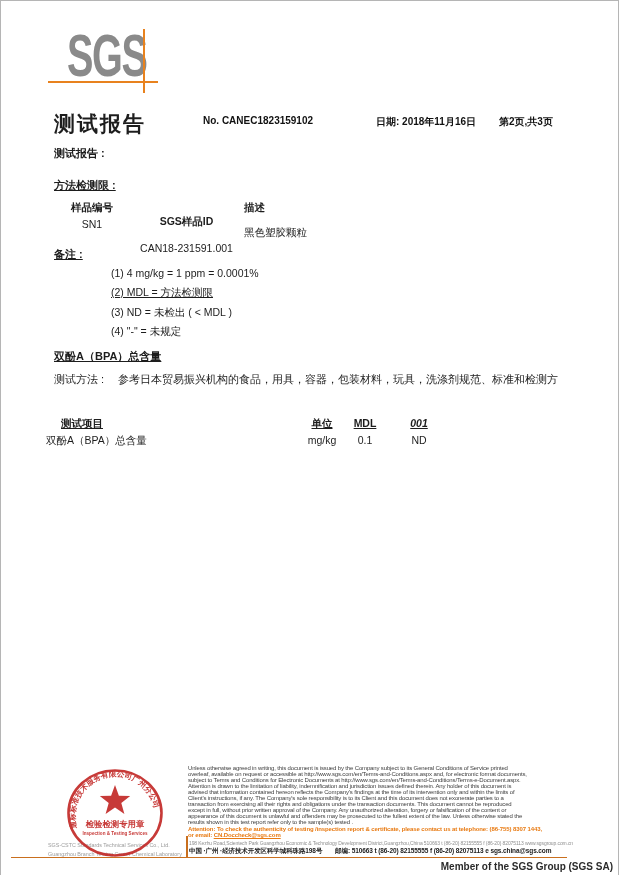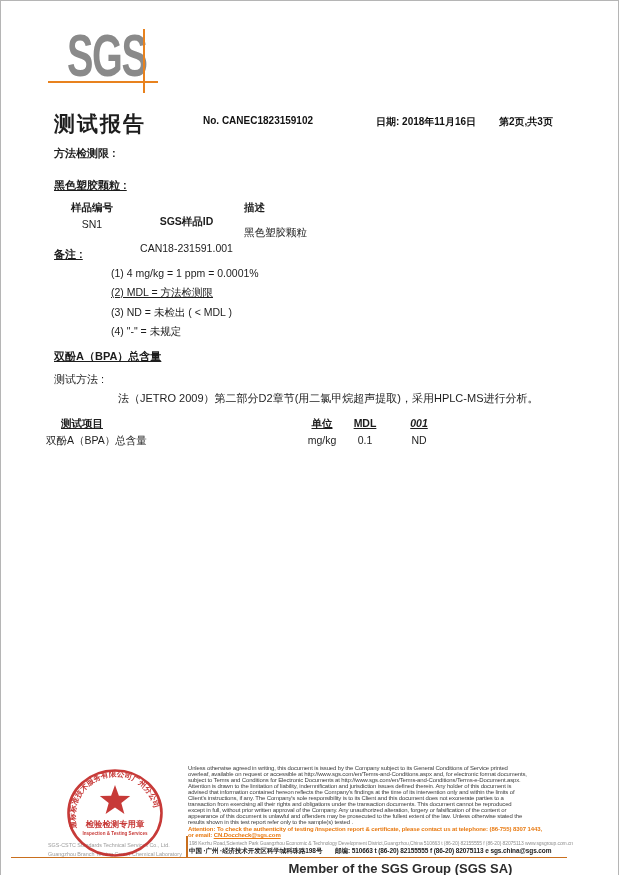--- a/index.html
+++ b/index.html
@@ -22,57 +22,57 @@
   .lbl{font-size:11px;color:#1d1d1d;}
   .small-tbl{font-size:10.5px;color:#1d1d1d;}
   .ctr{text-align:center;}
   
   .disc-line{font-size:6px;line-height:5.95px;color:#3f3f3f;white-space:nowrap;letter-spacing:-0.15px;}
   .attn{font-size:6px;line-height:6px;color:#e87a12;font-weight:bold;white-space:nowrap;letter-spacing:-0.1px;}
   .addr-en{font-size:5px;color:#8f8f8f;white-space:nowrap;letter-spacing:-0.1px;}
   .addr-cn{font-size:6.5px;color:#222;font-weight:bold;white-space:nowrap;letter-spacing:-0.1px;}
   .lab-line{font-size:5.4px;color:#9b9b9b;white-space:nowrap;}
   .foot-line{background:#c96f1e;}
-  #member-text{left:187px;top:860px;width:425px;text-align:center;font-size:13px;font-weight:bold;color:#2b2b2b;}
+  #member-text{left:187px;top:860px;width:425px;text-align:right;font-size:10px;font-weight:bold;color:#2b2b2b;}
 </style>
 </head>
 <body>
 
 <div id="page">
 
   <div class="abs" id="logo-text">SGS</div>
   <div class="abs logo-line" style="left:47px;top:80px;width:110px;height:2px;"></div>
   <div class="abs logo-line" style="left:142px;top:28px;width:2px;height:64px;"></div>
 
   <div class="abs cn b" id="report-title">测试报告</div>
   <div class="abs hdr-val" style="left:202px;">No. CANEC1823159102</div>
   <div class="abs hdr-val" style="left:375px;">日期: 2018年11月16日</div>
   <div class="abs hdr-val" style="left:498px;">第2页,共3页</div>
 
-  <div class="abs lbl b" style="left:53px;top:145px;">方法检测限 :</div>
+  <div class="abs lbl b" style="left:53px;top:145px;">测试报告 :</div>
 
-  <div class="abs lbl b u" style="left:53px;top:177px;">黑色塑胶颗粒 :</div>
+  <div class="abs lbl b u" style="left:53px;top:177px;">方法检测限 :</div>
 
   <div class="abs small-tbl b ctr" style="left:46px;top:200px;width:90px;">样品编号</div>
   <div class="abs small-tbl b ctr" style="left:128px;top:200px;width:115px;margin-top:14px;">SGS样品ID</div>
   <div class="abs small-tbl b" style="left:243px;top:200px;">描述</div>
 
   <div class="abs small-tbl ctr" style="left:46px;top:217px;width:90px;">SN1</div>
   <div class="abs small-tbl ctr" style="left:128px;top:217px;width:115px;margin-top:24px;">CAN18-231591.001</div>
   <div class="abs small-tbl" style="left:243px;top:225px;">黑色塑胶颗粒</div>
 
   <div class="abs lbl b" style="left:53px;top:246px;text-decoration:underline;">备注 :</div>
   <div class="abs small-tbl" style="left:110px;top:266px;">(1) 4 mg/kg = 1 ppm = 0.0001%</div>
   <div class="abs small-tbl" style="left:110px;top:285px;text-decoration:underline;">(2) MDL = 方法检测限</div>
   <div class="abs small-tbl" style="left:110px;top:305px;">(3) ND = 未检出 ( &lt; MDL )</div>
   <div class="abs small-tbl" style="left:110px;top:324px;">(4) "-" = 未规定</div>
 
   <div class="abs lbl b u" style="left:53px;top:348px;">双酚A（BPA）总含量</div>
   <div class="abs lbl" style="left:53px;top:371px;">测试方法 :</div>
-  <div class="abs lbl" style="left:117px;top:390px;width:450px;">法（JETRO 2009）第二部分D2章节(用二氯甲烷超声提取)，采用HPLC-MS进行分析。</div>
+  <div class="abs lbl" style="left:117px;top:371px;width:450px;">参考日本贸易振兴机构的食品，用具，容器，包装材料，玩具，洗涤剂规范、标准和检测方</div>
 
   <div class="abs small-tbl b u" style="left:60px;top:416px;">测试项目</div>
   <div class="abs small-tbl b u ctr" style="left:296px;top:416px;width:50px;">单位</div>
   <div class="abs small-tbl b u ctr" style="left:339px;top:416px;width:50px;">MDL</div>
   <div class="abs small-tbl b u ctr" style="left:393px;top:416px;width:50px;font-style:italic;">001</div>
 
   <div class="abs small-tbl" style="left:45px;top:433px;">双酚A（BPA）总含量</div>
   <div class="abs small-tbl ctr" style="left:296px;top:433px;width:50px;text-align:center;">mg/kg</div>
   <div class="abs small-tbl ctr" style="left:339px;top:433px;width:50px;">0.1</div>
   <div class="abs small-tbl ctr" style="left:393px;top:433px;width:50px;">ND</div>

